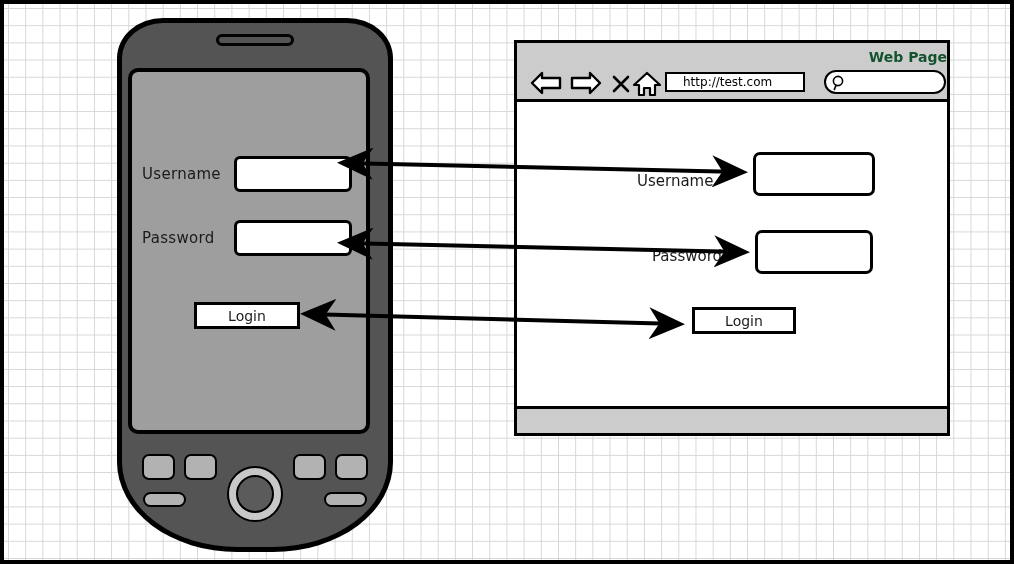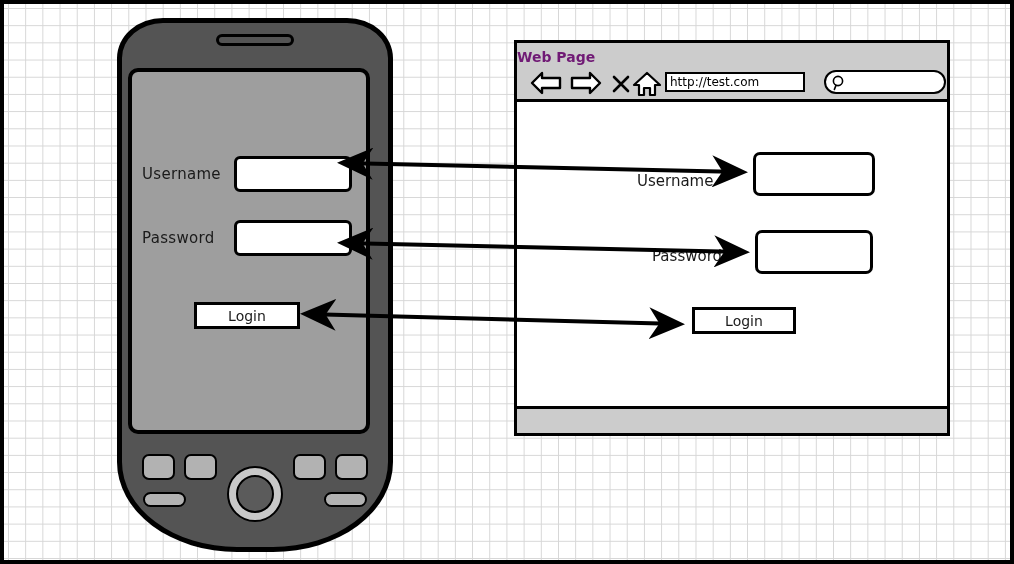--- a/index.html
+++ b/index.html
@@ -159,25 +159,25 @@
     width: 100%;
     height: 59px;
     background: #cccccc;
     border-bottom: 3px solid #000000;
     box-sizing: border-box;
   }
   .b-title {
     position: absolute;
     width: 100%;
     top: 6px;
-    text-align: left;
+    text-align: right;
     font-family: "DejaVu Sans", sans-serif;
     font-size: 14px;
     font-weight: bold;
-    color: #701a75;
+    color: #14532d;
   }
   .b-toolbar {
     position: absolute;
     left: 0;
     top: 25px;
     width: 100%;
     height: 32px;
   }
   .tb-icon {
     position: absolute;
@@ -187,21 +187,21 @@
     position: absolute;
     left: 148px;
     top: 4px;
     width: 140px;
     height: 20px;
     background: #ffffff;
     border: 2px solid #000000;
     box-sizing: border-box;
     display: flex;
     align-items: center;
-    padding-left: 3px;
+    padding-left: 16px;
     font-family: "DejaVu Sans", sans-serif;
     font-size: 12px;
     color: #000000;
     overflow: hidden;
     white-space: nowrap;
   }
   .b-search {
     position: absolute;
     left: 307px;
     top: 2px;

